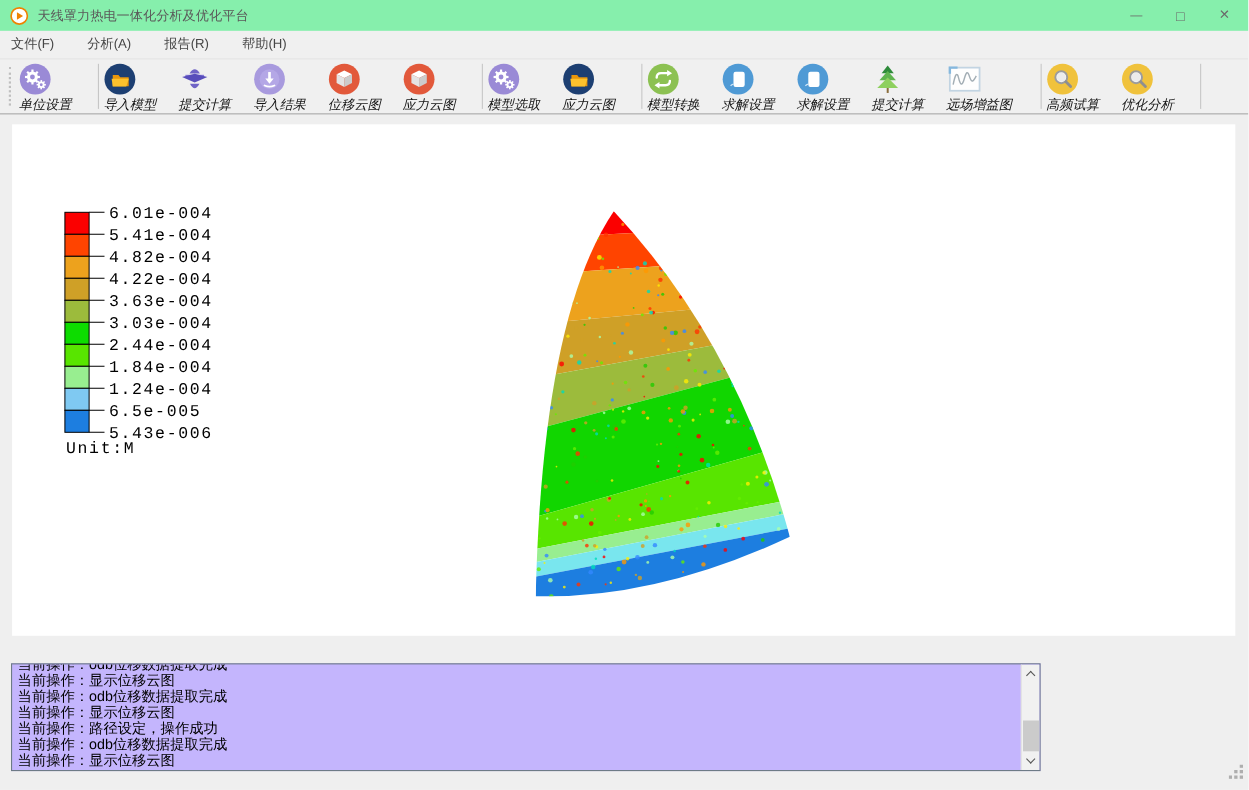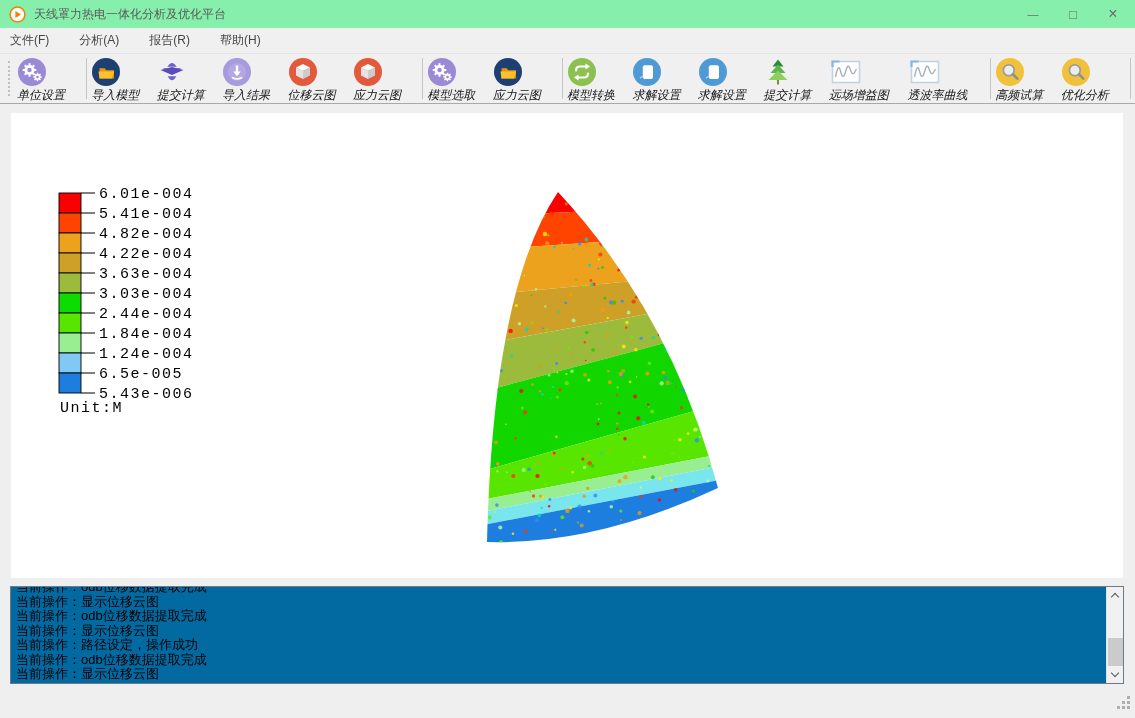--- a/index.html
+++ b/index.html
@@ -29,21 +29,21 @@
   .tool-icon { height:31px; display:flex; align-items:center; justify-content:center; }
   .tool-label { font-size:12px; color:#141414; white-space:nowrap; margin-top:0px; }
   .tool-sep { width:1px; background:#c6c6c6; margin:4px 4px; }
 
   
   .canvas { position:absolute; left:11px; top:113px; width:1112px; height:465px; background:#ffffff; }
   #legend-svg { position:absolute; left:40px; top:70px; }
   #cone-svg { position:absolute; left:0; top:0; }
 
   
-  .log-panel { position:absolute; left:10px; top:586px; width:1114px; height:98px; background:#0369a1; border:1px solid #6e7b87; overflow:hidden; }
+  .log-panel { position:absolute; left:10px; top:603px; width:936px; height:98px; background:#c4b5fd; border:1px solid #6e7b87; overflow:hidden; }
   .log-lines { margin-top:-7px; padding-left:5px; font-size:13px; line-height:14.5px; color:#000; }
   .vscroll { position:absolute; right:0; top:0; width:17px; height:100%; background:#f1f1f1; border-left:1px solid #e2e2e2; }
   .sb-btn { position:absolute; left:0; width:16px; height:16px; display:flex; align-items:center; justify-content:center; cursor:pointer; }
   .sb-btn.up { top:0; }
   .sb-btn.down { bottom:0; }
   .chev { width:6px; height:6px; border-right:1.6px solid #555; border-bottom:1.6px solid #555; display:block; }
   .chev-up { transform:rotate(-135deg); margin-top:4px; }
   .chev-down { transform:rotate(45deg); margin-bottom:4px; }
   .sb-thumb { position:absolute; left:1px; width:15px; top:51px; height:28px; background:#cbcbcb; cursor:pointer; }
 
@@ -249,30 +249,20 @@
       </div>
       <div class="tool-btn wide">
         <div class="tool-icon">
           <svg width="34" height="30" viewBox="0 0 34 30">
             <rect x="3.5" y="4.5" width="27" height="21" fill="#fefefe" stroke="#c2d4e2" stroke-width="1.6"></rect>
             <path d="M3.5 10 V4.5 H10.5" stroke="#85b8de" stroke-width="2.2" fill="none"></path>
             <path d="M6.5 20 C8.5 10 10 8 11.5 14 C13 20 14.5 22 16.5 15 C18.5 8 19.5 7 21.5 13 C23.5 19 25 17 27.5 12" stroke="#a3aeb5" stroke-width="1.3" fill="none"></path>
           </svg>
         </div>
         <span class="tool-label">远场增益图</span>
-      </div>
-      <div class="tool-btn wide">
-        <div class="tool-icon">
-          <svg width="34" height="30" viewBox="0 0 34 30">
-            <rect x="3.5" y="4.5" width="27" height="21" fill="#fefefe" stroke="#c2d4e2" stroke-width="1.6"></rect>
-            <path d="M3.5 10 V4.5 H10.5" stroke="#85b8de" stroke-width="2.2" fill="none"></path>
-            <path d="M6.5 20 C8.5 10 10 8 11.5 14 C13 20 14.5 22 16.5 15 C18.5 8 19.5 7 21.5 13 C23.5 19 25 17 27.5 12" stroke="#a3aeb5" stroke-width="1.3" fill="none"></path>
-          </svg>
-        </div>
-        <span class="tool-label">透波率曲线</span>
       </div>
       <div class="tool-sep"></div>
       <div class="tool-btn">
         <div class="tool-icon">
           <svg width="30" height="30" viewBox="0 0 30 30">
             <circle cx="15" cy="15" r="14" fill="#f0c23c"></circle>
             <circle cx="13.8" cy="13.2" r="5.4" fill="#f7f7f7" stroke="#9c9c9c" stroke-width="1.8"></circle>
             <circle cx="13.8" cy="13.2" r="4" fill="#dedede" opacity="0.45"></circle>
             <line x1="18" y1="17.4" x2="22.3" y2="21.7" stroke="#8f8f8f" stroke-width="2.6" stroke-linecap="round"></line>
           </svg>

